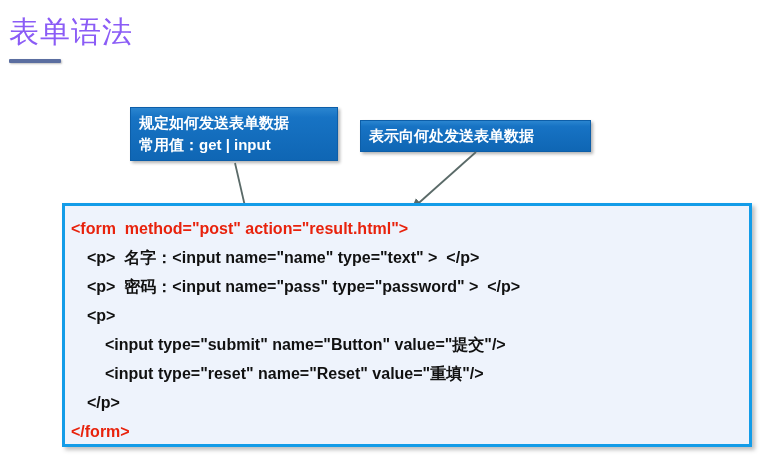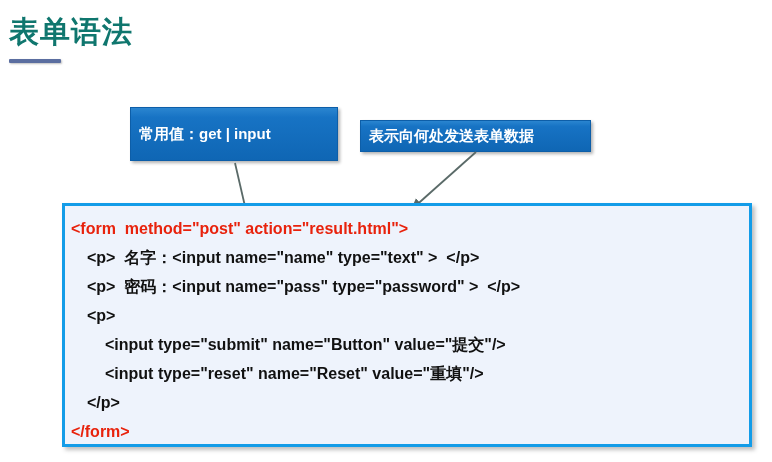--- a/index.html
+++ b/index.html
@@ -14,22 +14,22 @@
     overflow: hidden;
     position: relative;
   }
 
   
   #slide-title {
     position: absolute;
     left: 9px;
     top: 12px;
     font-size: 30px;
-    font-weight: bold;
-    color: #0f766e;
+    font-weight: normal;
+    color: #8b5cf6;
     letter-spacing: 1px;
     white-space: nowrap;
     line-height: 40px;
   }
   #title-underline {
     position: absolute;
     left: 9px;
     top: 59px;
     width: 52px;
     height: 4px;
@@ -109,20 +109,21 @@
   .indent-1 { padding-left: 22px; }
   .indent-2 { padding-left: 40px; }
 </style>
 </head>
 <body>
 
 <div id="slide-title">表单语法</div>
 <div id="title-underline"></div>
 
 <div class="callout" id="callout-method">
+  <div class="line">规定如何发送表单数据</div>
   <div class="line">常用值：get  |  input</div>
 </div>
 
 <div class="callout" id="callout-action">
   <div class="line">表示向何处发送表单数据</div>
 </div>
 
 <svg id="arrow-layer" viewBox="0 0 772 462" xmlns="http://www.w3.org/2000/svg">
   <defs>
     <marker id="ah" markerWidth="7" markerHeight="7" refX="5.6" refY="3" orient="auto" markerUnits="strokeWidth">

